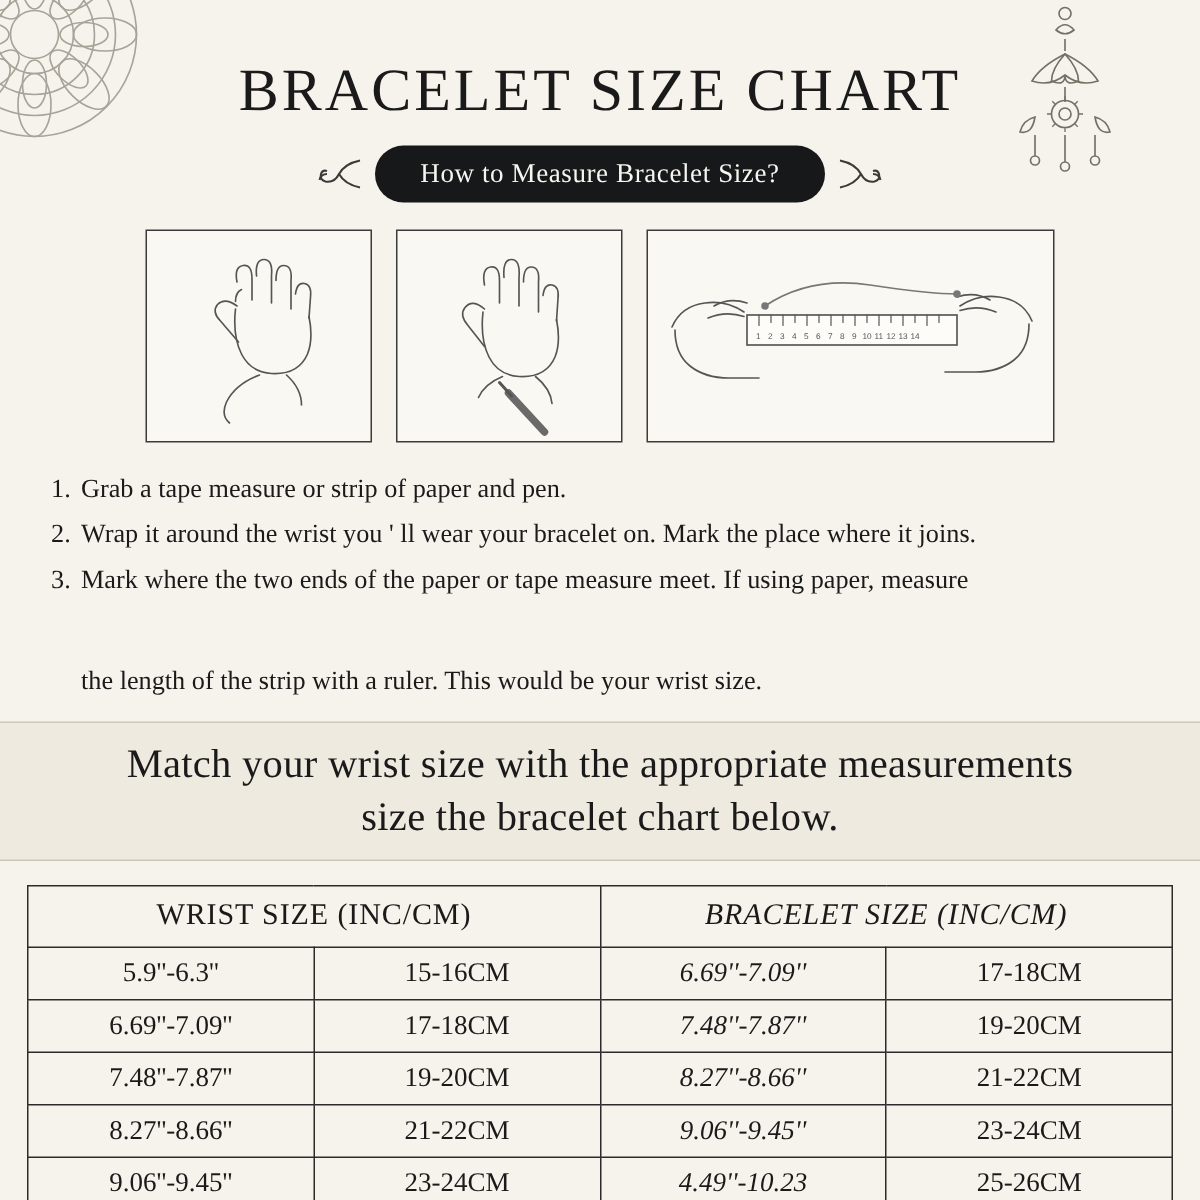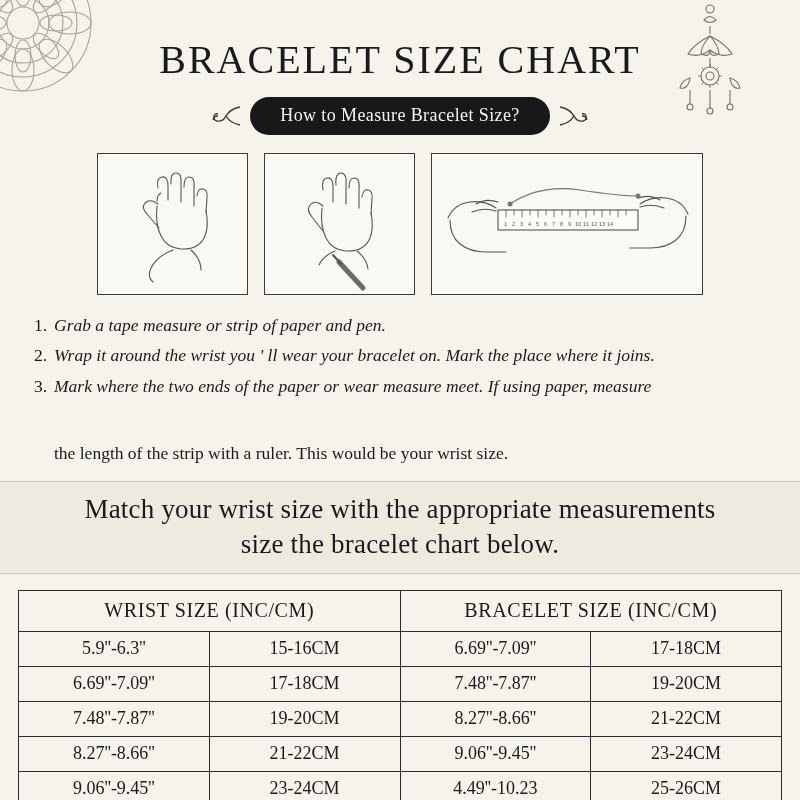--- a/index.html
+++ b/index.html
@@ -97,21 +97,21 @@
     line-height: 1.62;
   }
   .step {
     display: flex;
     margin-bottom: 2px;
   }
   .step-num {
     width: 20px;
     flex: 0 0 20px;
   }
-  .step-text { flex: 1; font-style: italic; }
+  .step-text { flex: 1; }
   .step-cont {
     margin-left: 20px;
     margin-top: 39px;
   }
 
   
   .band {
     margin-top: 14px;
     background: #efeadf;
     border-top: 1px solid #cfc8b8;
@@ -139,21 +139,21 @@
     padding: 6px 2px 7px 2px;
     font-weight: normal;
   }
   table.size-table thead th {
     font-size: 20px;
     letter-spacing: 0.6px;
     padding: 8px 2px 9px 2px;
   }
   .col-a { width: 185px; }
   .col-b { width: 185px; }
-  .col-c { width: 185px; }
+  .col-c { width: 185px; font-style: italic; }
   .col-d { width: 185px; }
 </style>
 </head>
 <body>
 
 <div class="page">
 
   <svg class="mandala" viewBox="0 0 150 150">
     <g fill="none" stroke="#6b6253" stroke-width="1.1">
       <circle cx="75" cy="75" r="16"></circle>
@@ -309,21 +309,21 @@
     <div class="step">
       <div class="step-num">1.</div>
       <div class="step-text">Grab a tape measure or strip of paper and pen.</div>
     </div>
     <div class="step">
       <div class="step-num">2.</div>
       <div class="step-text">Wrap it around the wrist you ' ll wear your bracelet on. Mark the place where it joins.</div>
     </div>
     <div class="step">
       <div class="step-num">3.</div>
-      <div class="step-text">Mark where the two ends of the paper or wear measure meet. If using paper, measure</div>
+      <div class="step-text">Mark where the two ends of the paper or tape measure meet. If using paper, measure</div>
     </div>
     <div class="step-cont">the length of the strip with a ruler. This would be your wrist size.</div>
   </div>
 
   <div class="band">
     <div class="band-line">Match your wrist size with the appropriate measurements</div>
     <div class="band-line">size the bracelet chart below.</div>
   </div>
 
   <table class="size-table">

